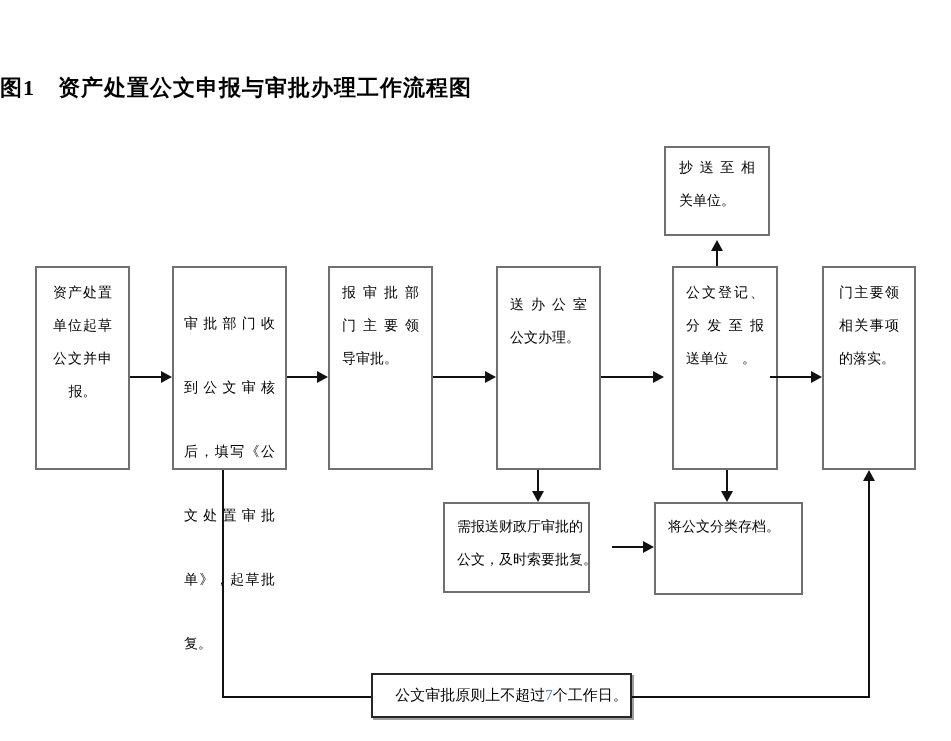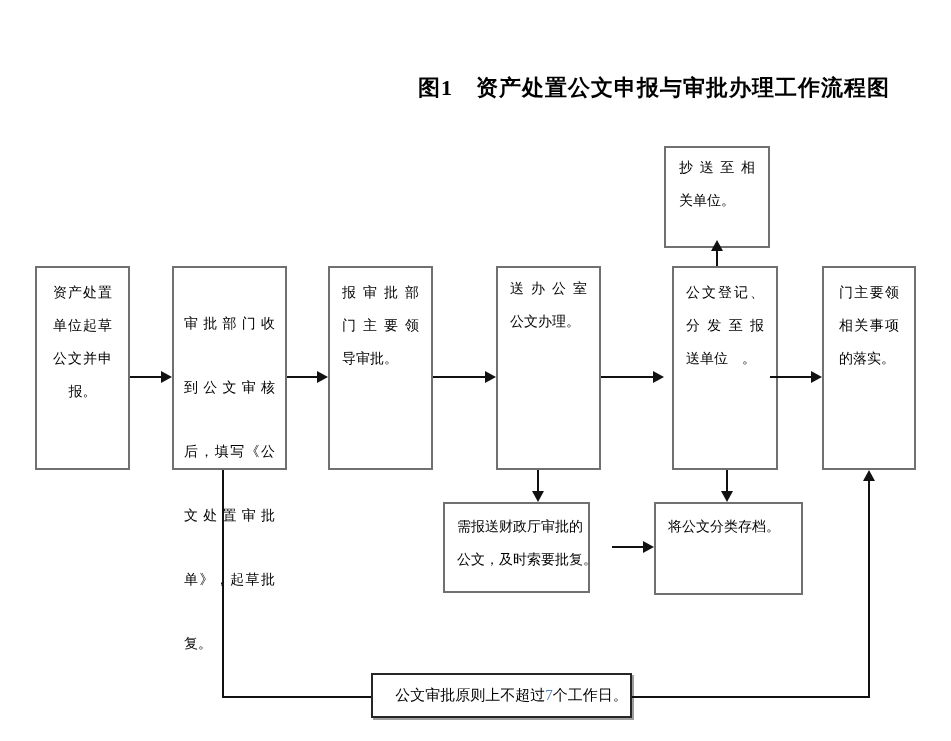--- a/index.html
+++ b/index.html
@@ -6,44 +6,44 @@
   .canvas{
     position:relative;
     width:951px;height:741px;
     background:var(--background,#fff);
     font-family:"Liberation Serif","DejaVu Serif",serif;
     color:var(--text,#000);
     overflow:hidden;
   }
   .title{
     position:absolute;top:70px;left:0;width:890px;height:36px;
-    line-height:36px;text-align:right;
+    line-height:36px;text-align:left;
     font-size:22px;font-weight:bold;letter-spacing:1px;
   }
   .box{
     position:absolute;box-sizing:border-box;
     background:#fff;border:2px solid var(--box-border,#707070);
     font-size:14px;
     padding-left:20px;
   }
   .box .ln{
     line-height:33px;height:33px;
     text-align:justify;text-align-last:justify;
     white-space:nowrap;
   }
   .box .ln:last-child{text-align-last:left;}
   .box .ln.ctr{text-align-last:center;}
   .b-draft  {left:35px; top:266px;width:95px; height:204px;padding:8px 16px;}
   .b-review {left:172px;top:266px;width:115px;height:204px;padding:8px 10px;}
   .b-review .ln{line-height:32px;height:32px;margin-top:32px;}
   .b-leader {left:328px;top:266px;width:105px;height:204px;padding:8px 12px;}
-  .b-office {left:496px;top:266px;width:105px;height:204px;padding:4px 12px;}
+  .b-office {left:496px;top:266px;width:105px;height:204px;padding:20px 12px;}
   .b-register{left:664px;top:266px;width:106px;height:204px;padding:8px 12px;margin-left:8px;}
   .b-track  {left:822px;top:266px;width:94px; height:204px;padding:8px 15px;}
-  .b-copy   {left:664px;top:146px;width:106px;height:102px; padding:3px 13px;}
+  .b-copy   {left:664px;top:146px;width:106px;height:90px; padding:3px 13px;}
   .b-finance{left:443px;top:502px;width:147px;height:91px; padding:6px 12px;}
   .b-archive{left:654px;top:502px;width:149px;height:93px; padding:6px 12px;}
   .b-note{
     left:371px;top:673px;width:261px;height:45px;
     border:2px solid var(--note-border,#262626);
     box-shadow:2px 2px 0 var(--note-shadow,#9e9e9e);
     display:flex;align-items:center;justify-content:center;
     font-size:15px;white-space:nowrap;
   }
   .b-note .num{color:var(--highlight-number,#4f81bd);}

